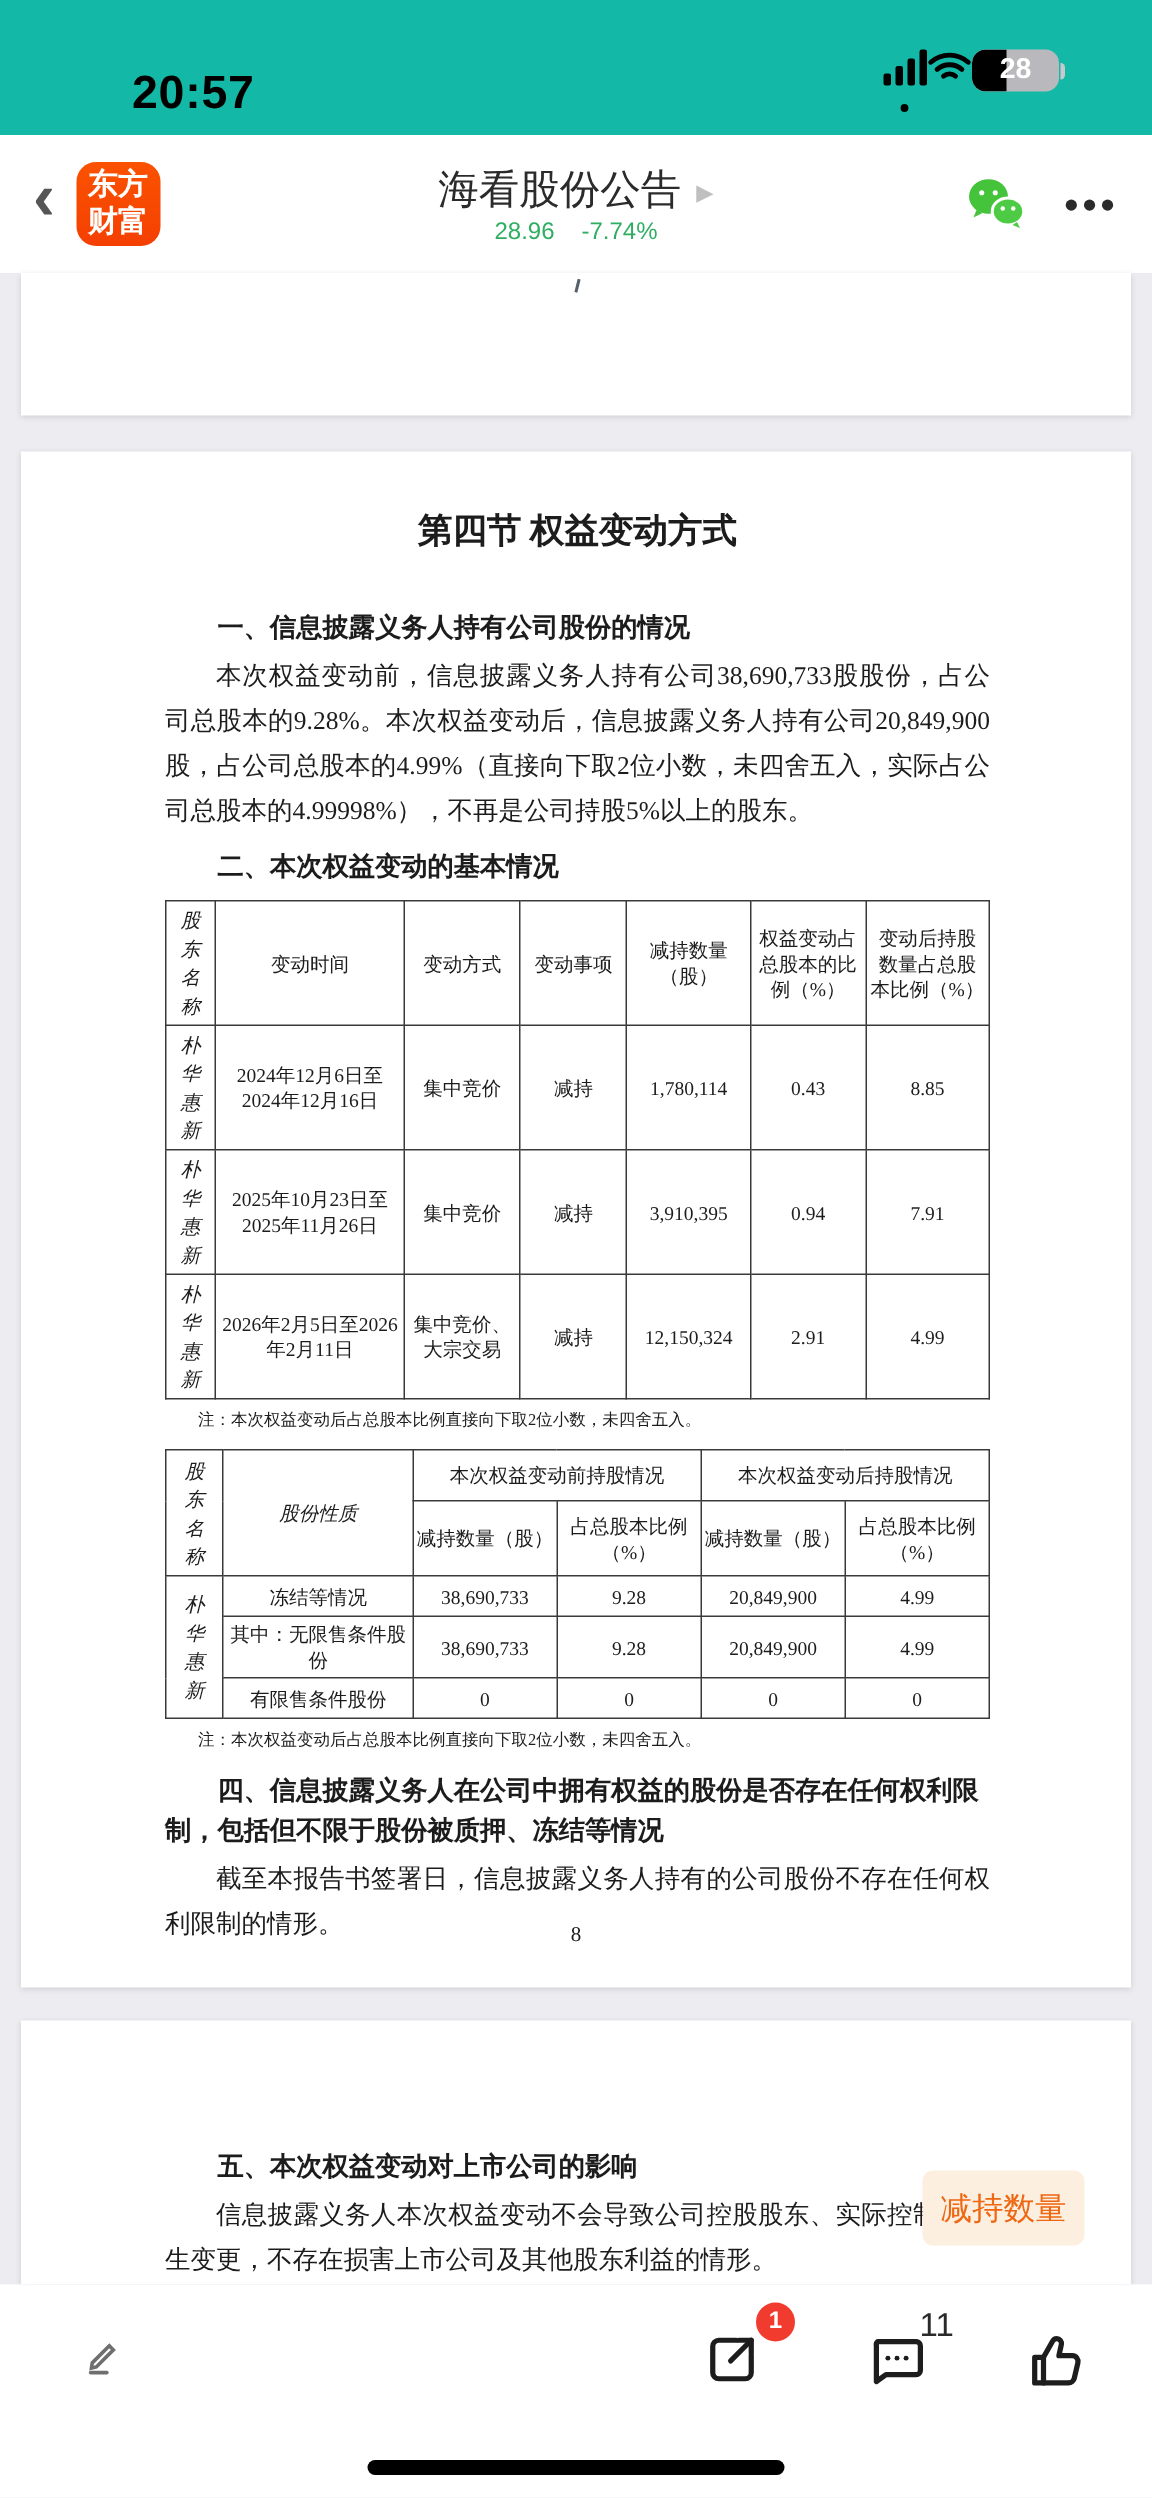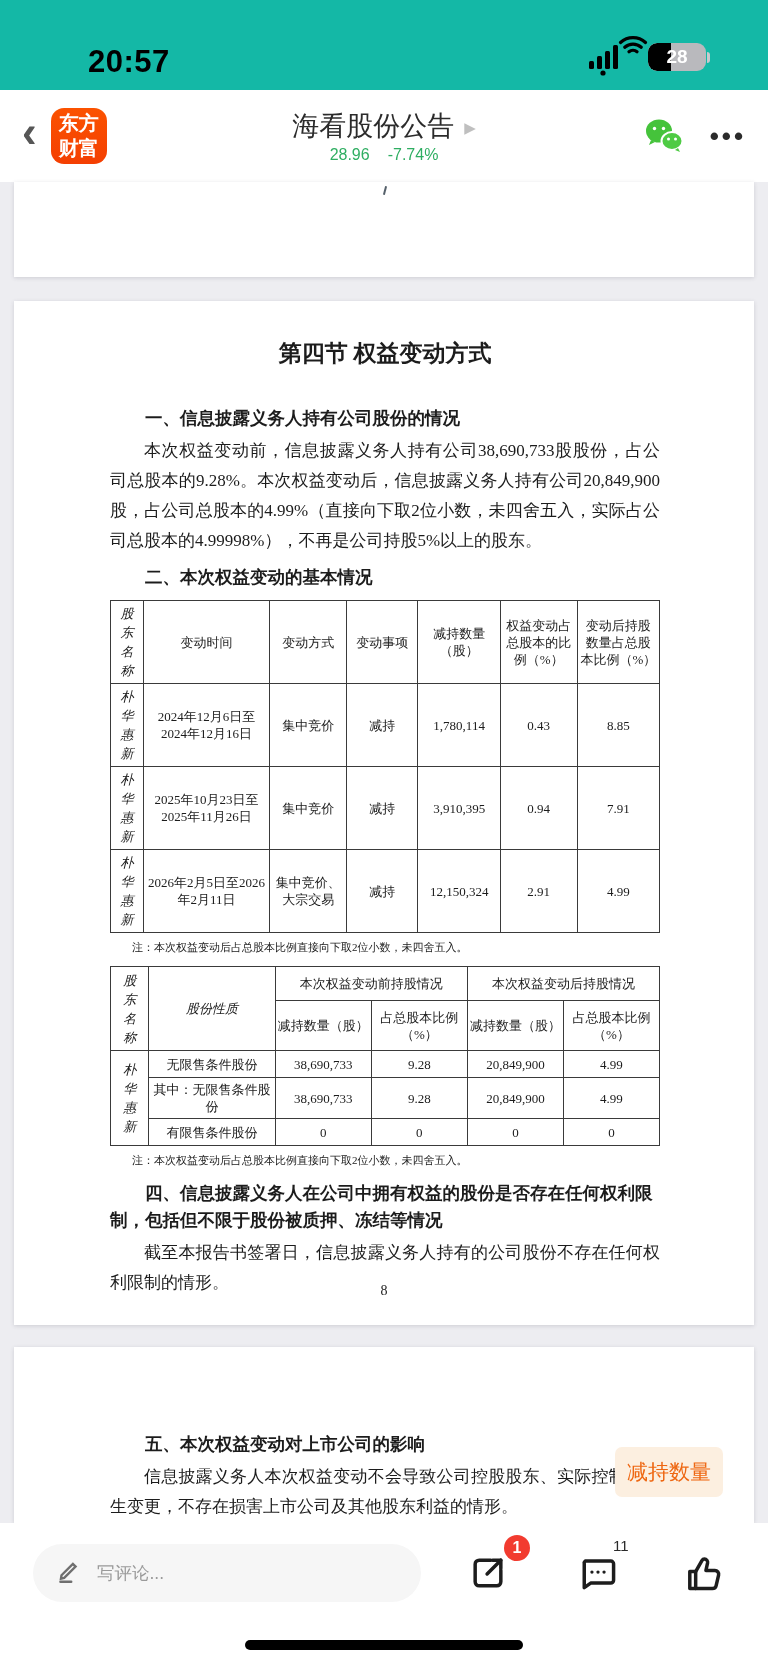--- a/index.html
+++ b/index.html
@@ -5,21 +5,21 @@
   * { box-sizing: border-box; margin: 0; padding: 0; }
   html,body { width:768px; height:1665px; overflow:hidden; }
   body {
     font-family: "Liberation Sans", "DejaVu Sans", sans-serif;
     background:#ededf1; position:relative; color:#222;
   }
   
   .statusbar { height:90px; background:#14b8a6; display:flex; align-items:flex-end;
     justify-content:space-between; padding:0 58px 10px 88px; }
   .sb-time { font-size:31px; font-weight:bold; color:#000; letter-spacing:.5px; }
-  .sb-right { display:flex; align-items:center; }
+  .sb-right { display:flex; align-items:flex-start; }
   .sig { display:flex; align-items:flex-end; gap:3px; height:24px; }
   .sig i { display:block; width:5px; background:#000; border-radius:1.5px; }
   .wifi { color:#000; }
   .batt { position:relative; width:58px; height:28px; border-radius:9px;
     background:#b9b9bd; overflow:hidden; }
   .batt .fill { position:absolute; left:0; top:0; bottom:0; width:40%;
     background:#000; border-radius:9px 0 0 9px; }
   .batt .pct { position:absolute; inset:0; display:flex; align-items:center;
     justify-content:center; color:#fff; font-size:19px; font-weight:bold; }
   .batt-nub { width:3px; height:11px; background:#c9c9cd; border-radius:0 3px 3px 0; margin-left:1px; }
@@ -85,21 +85,21 @@
     background:#f6f6f6; border:none; border-radius:29px; outline:none;
     font-size:17.5px; color:#3a3a3a; padding:0 20px 0 64px;
     font-family:"Liberation Sans","DejaVu Sans",sans-serif; }
   .comment-input::placeholder { color:#9a9a9a; }
   .pencil { position:absolute; left:55px; top:36px; color:#6f6f6f; pointer-events:none;}
   .bb-ico { position:absolute; top:28px; color:#1d1d1d; }
   .bb-share { left:466px; } .bb-comment { left:576px; } .bb-like { left:681px; }
   .badge { position:absolute; left:504px; top:12px; min-width:26px; height:26px;
     border-radius:13px; background:#f23b2f; color:#fff; font-size:16px; font-weight:bold;
     display:flex; align-items:center; justify-content:center; padding:0 6px; }
-  .cmt-count { position:absolute; left:613px; top:14px; font-size:15px; color:#2a2a2a; }
+  .cmt-count { position:absolute; left:613px; top:14px; font-size:22px; color:#2a2a2a; }
   .home-indicator { position:absolute; left:50%; transform:translateX(-50%);
     bottom:15px; width:278px; height:10px; border-radius:5px; background:#000; }
   .wechat-ico { position:relative; width:42px; height:38px; }
 </style>
 </head>
 <body>
 
 <div class="statusbar">
   <div class="sb-time">20:57</div>
   <div class="sb-right">
@@ -227,21 +227,21 @@
       <th colspan="2">本次权益变动后持股情况</th>
     </tr>
     <tr class="srow">
       <th class="c-d">减持数量（股）</th>
       <th class="c-d">占总股本比例（%）</th>
       <th class="c-d">减持数量（股）</th>
       <th class="c-d">占总股本比例（%）</th>
     </tr>
     <tr class="dr">
       <td class="vert" rowspan="3">朴华惠新</td>
-      <td>无限售条件股份</td>
+      <td>冻结等情况</td>
       <td>38,690,733</td>
       <td>9.28</td>
       <td>20,849,900</td>
       <td>4.99</td>
     </tr>
     <tr class="dr2">
       <td>其中：无限售条件股份</td>
       <td>38,690,733</td>
       <td>9.28</td>
       <td>20,849,900</td>
@@ -266,21 +266,20 @@
 <div class="gap22"></div>
 
 <div class="card third">
   <div class="sec-head">五、本次权益变动对上市公司的影响</div>
   <div class="para">信息披露义务人本次权益变动不会导致公司控股股东、实际控制人发生变更，不存在损害上市公司及其他股东利益的情形。</div>
 </div>
 
 <div class="landscape-btn">减持数量</div>
 
 <div class="bottombar">
-  <input class="comment-input" type="text" placeholder="写评论..." style="">
   <span class="pencil">
     <svg width="26" height="26" viewBox="0 0 24 24" fill="none" stroke="currentColor" stroke-width="2.2" stroke-linecap="round">
       <path d="M6 15 L16.5 4.5 L19 7 L8.5 17.5 L5.5 18.2 Z"></path>
         <path d="M5 21h10"></path>
     </svg>
   </span>
   <span class="bb-ico bb-share">
     <svg width="44" height="44" viewBox="0 0 24 24" fill="none" stroke="currentColor" stroke-width="1.9" stroke-linecap="round" stroke-linejoin="round">
       <path d="M13.5 5H7.2A2.2 2.2 0 0 0 5 7.2v9.6A2.2 2.2 0 0 0 7.2 19h9.6a2.2 2.2 0 0 0 2.2-2.2v-6.3"></path>
       <path d="M11.5 12.5 L19 5"></path>

